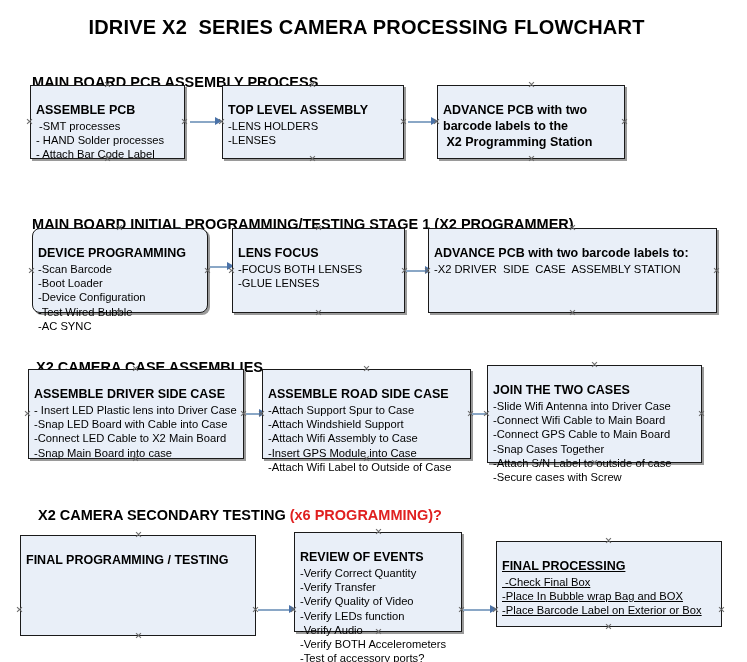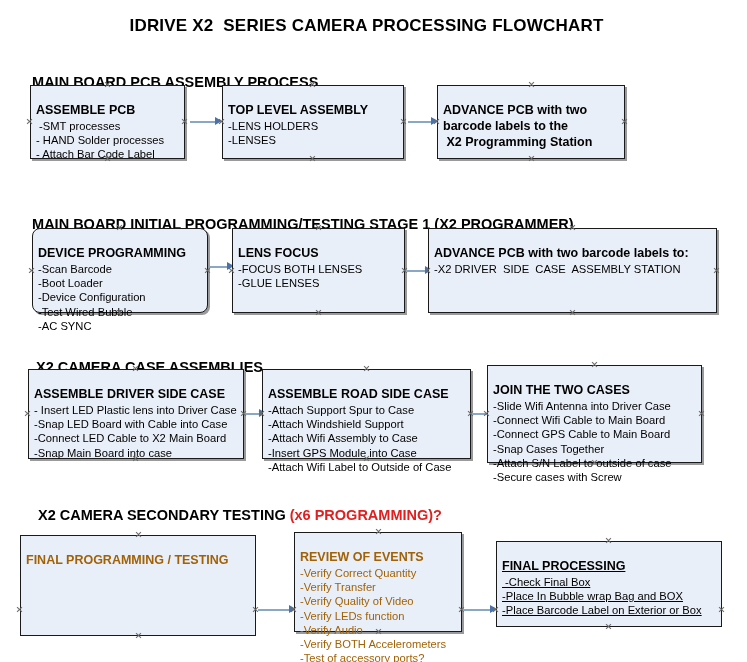--- a/index.html
+++ b/index.html
@@ -16,21 +16,21 @@
     color: #000000;
   }
 
   
   #chart-title {
     position: absolute;
     left: 0;
     top: 16px;
     width: 733px;
     text-align: center;
-    font-size: 17px;
+    font-size: 20px;
     font-weight: bold;
     letter-spacing: 0.2px;
     white-space: pre;
   }
   .section-heading {
     position: absolute;
     font-size: 14.5px;
     font-weight: bold;
     white-space: pre;
   }
@@ -57,21 +57,21 @@
     white-space: pre;
     margin-bottom: 1px;
   }
   .box-line {
     font-size: 11.2px;
     line-height: 14.2px;
     white-space: pre;
   }
   .red .box-title,
   .red .box-line {
-    color: #a16207;
+    color: #000000;
   }
   .box-lines.overflow {
     overflow: visible;
   }
 
   
   .handle {
     position: absolute;
     width: 7px;
     height: 7px;

